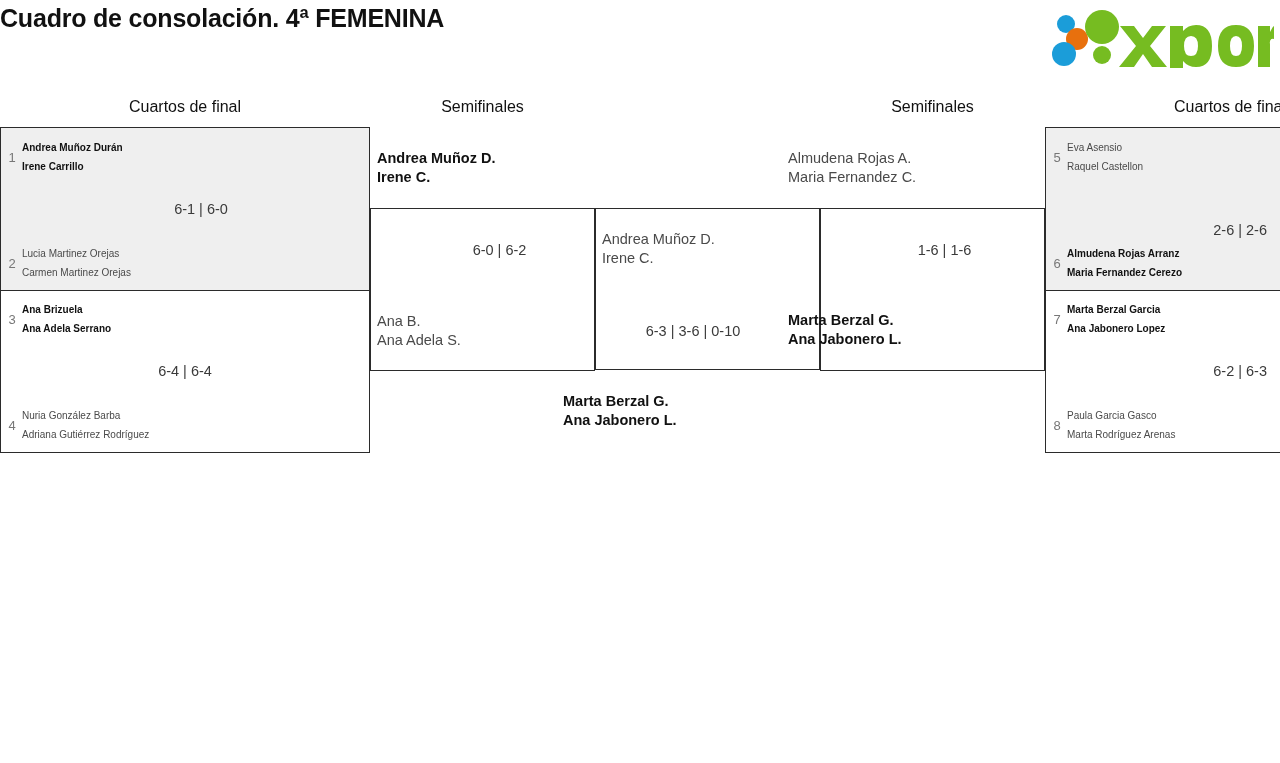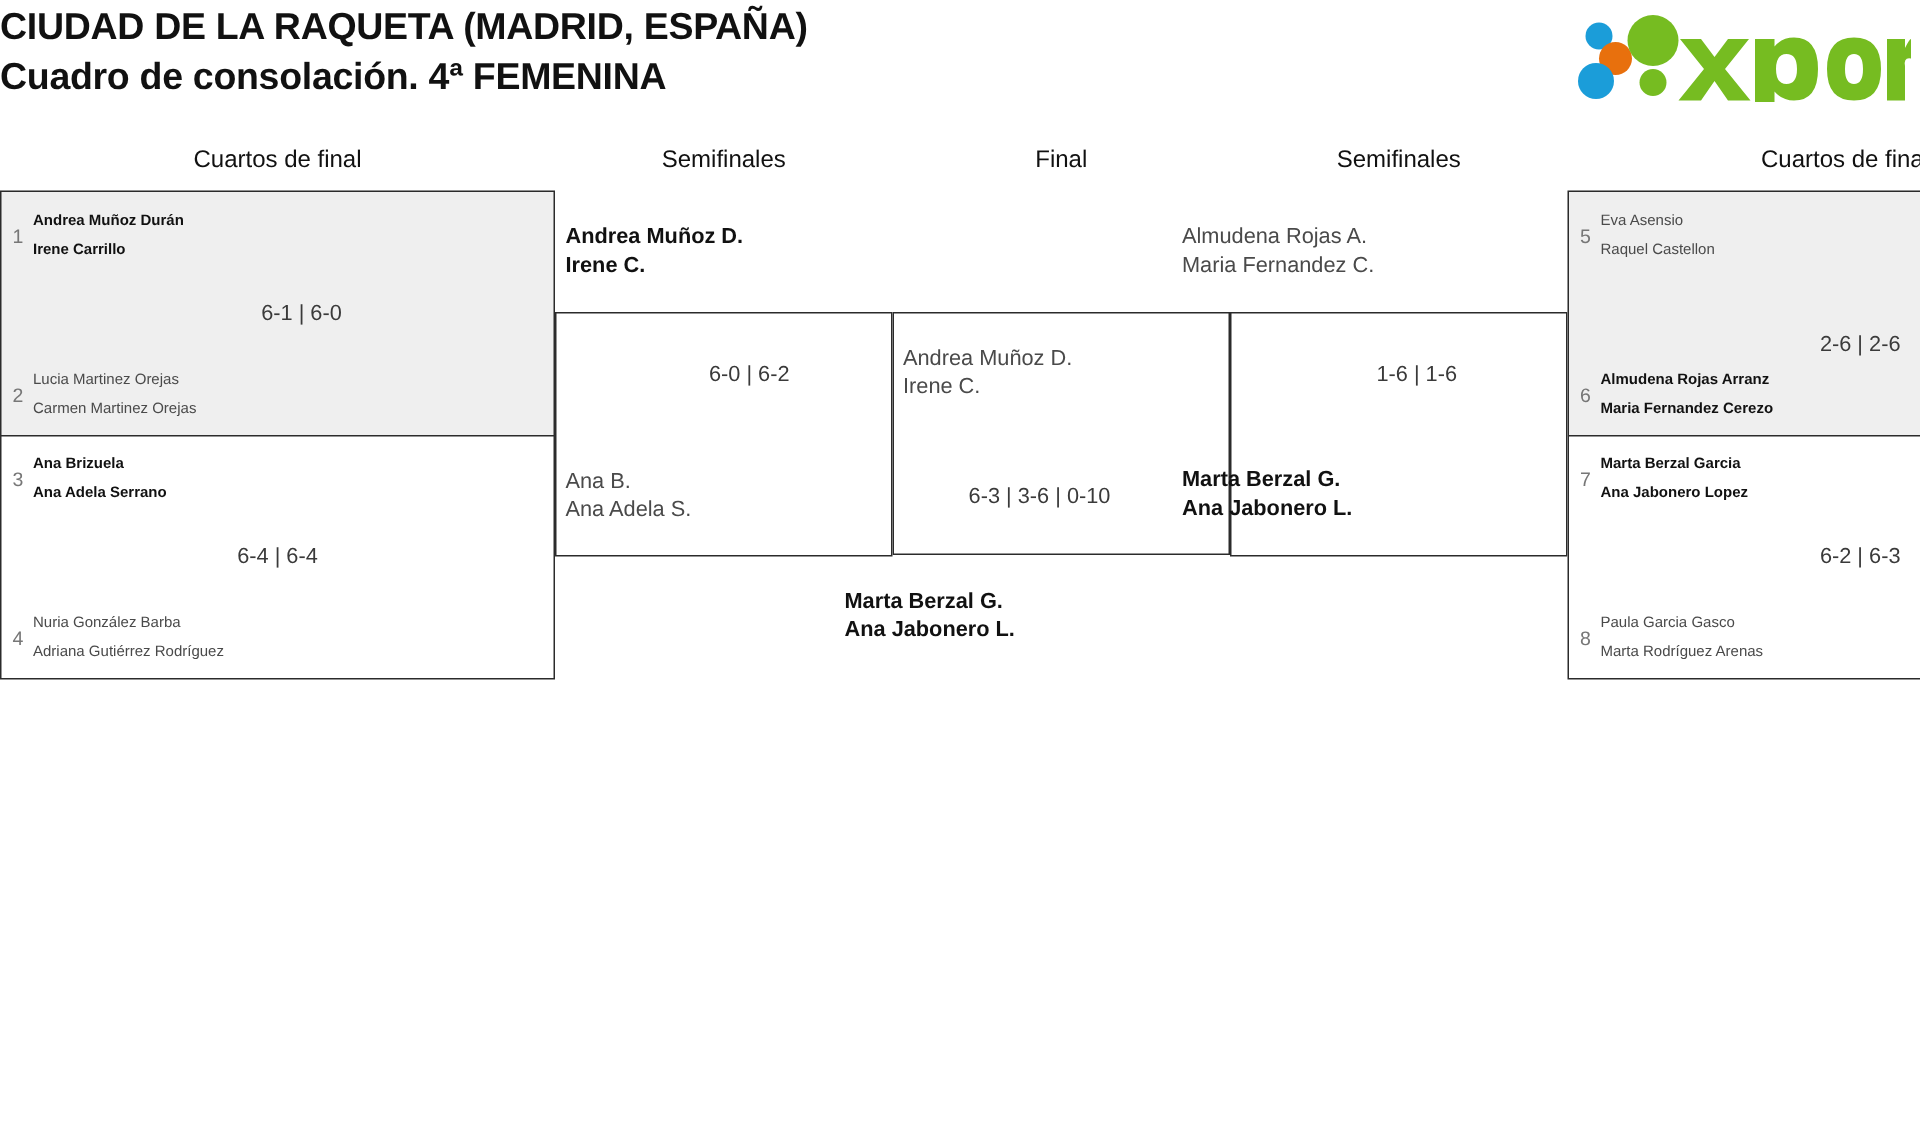--- a/index.html
+++ b/index.html
@@ -108,21 +108,20 @@
   }
   .adv.win { font-weight: 700; color: #111111; }
   .adv.ra { text-align: left; }
 </style>
 </head>
 <body>
 
 <div id="root">
 
   <div class="title-block">
-    <div class="title-line">CIUDAD DE LA RAQUETA (MADRID, ESPAÑA)</div>
     <div class="title-line">Cuadro de consolación. 4ª FEMENINA</div>
   </div>
 
   <div class="logo">
     <svg width="224" height="62" viewBox="0 0 224 62" xmlns="http://www.w3.org/2000/svg" aria-label="xporty">
 
       <circle cx="16" cy="18" r="9" fill="#1b9dd9"></circle>
       <circle cx="27" cy="33" r="11" fill="#e8700d"></circle>
       <circle cx="14" cy="48" r="12" fill="#1b9dd9"></circle>
       <circle cx="52" cy="21" r="17" fill="#76bc21"></circle>
@@ -134,21 +133,20 @@
         <path d="M186 19 Q204 19 204 40 Q204 61 186 61 Q168 61 168 40 Q168 19 186 19 Z M186 30 Q180 30 180 40 Q180 50 186 50 Q192 50 192 40 Q192 30 186 30 Z"></path>
       </g>
       <g fill="#76bc21">
         <path d="M208 20 L220 20 L220 26 Q223 20 224 20 L224 33 Q219 32 220 38 L220 61 L208 61 Z"></path>
       </g>
     </svg>
   </div>
 
   <div class="round-head rh-qf-left">Cuartos de final</div>
   <div class="round-head rh-sf-left">Semifinales</div>
-  <div class="round-head rh-final">Final</div>
   <div class="round-head rh-sf-right">Semifinales</div>
   <div class="round-head rh-qf-right">Cuartos de final</div>
 
   <div class="box shaded qf1"></div>
   <div class="box qf2"></div>
   <div class="box shaded qf3"></div>
   <div class="box qf4"></div>
   <div class="box sf1"></div>
   <div class="box sf2"></div>
   <div class="box fin"></div>

